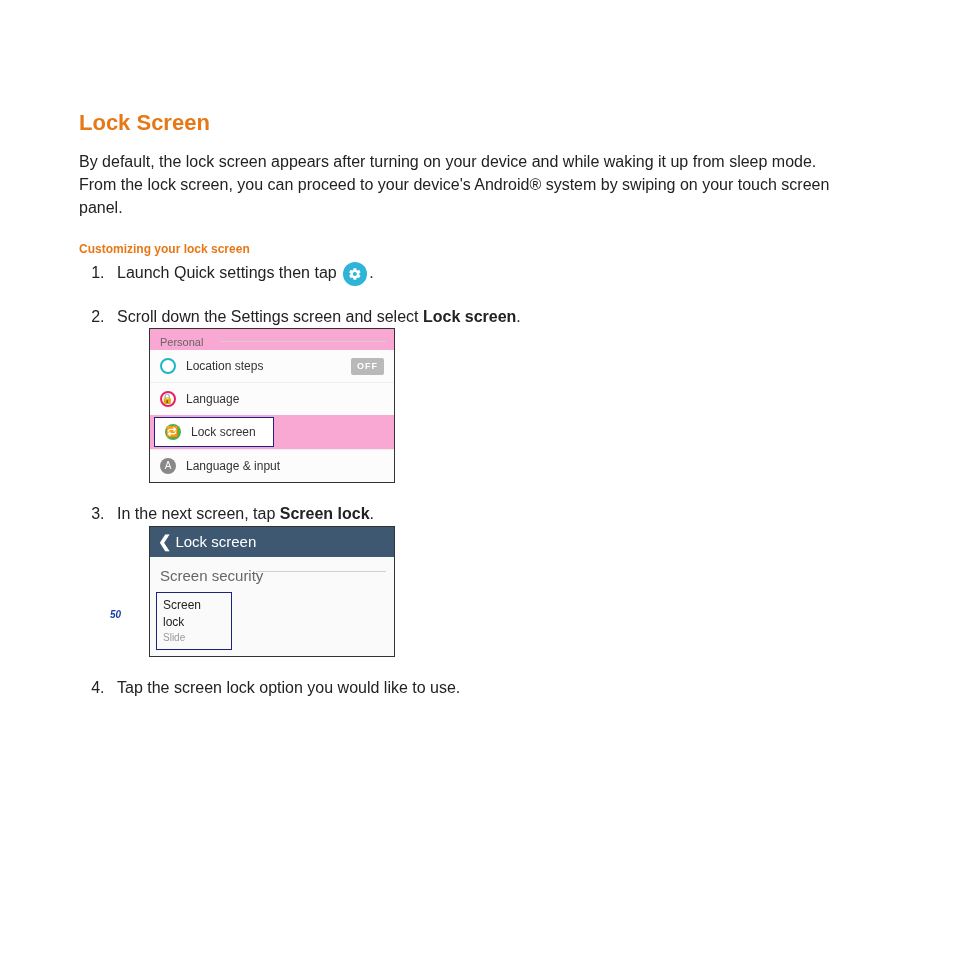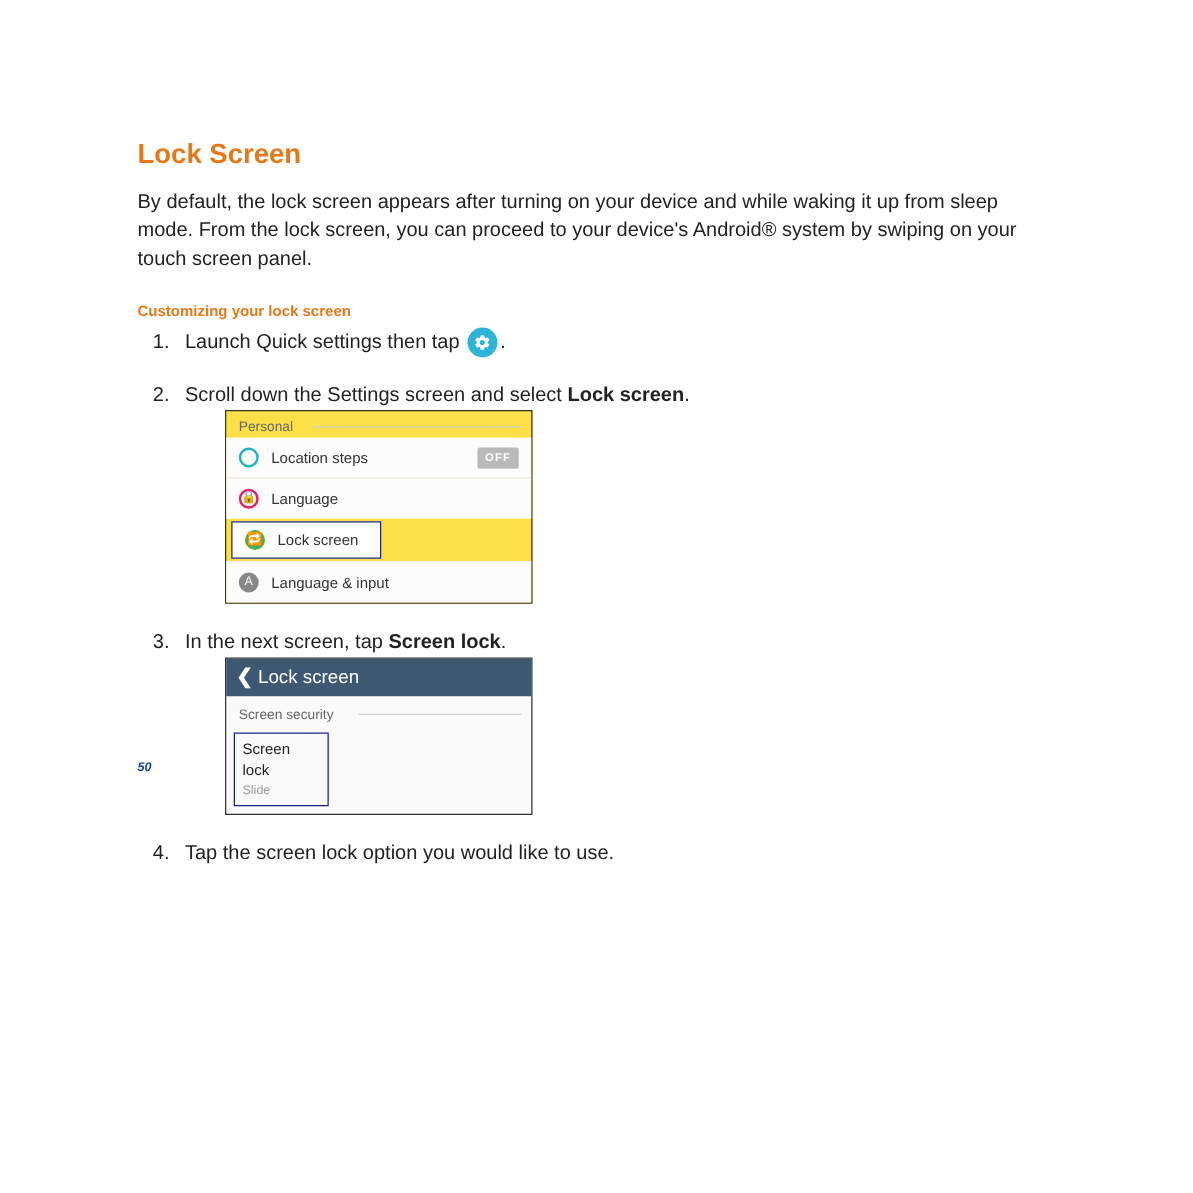--- a/index.html
+++ b/index.html
@@ -1,44 +1,44 @@
 <!DOCTYPE html>
 <html><head>
 <meta charset="utf-8">
 <style>
   html,body{margin:0;padding:0;background:#fff;font-family:"Segoe UI",Arial,sans-serif;color:#222}
-  .page{width:954px;height:730px;position:relative;box-sizing:border-box;padding:110px 110px 0 110px}
+  .page{width:954px;height:730px;position:relative;box-sizing:border-box;padding:110px 110px 0 79px}
   h1{color:#e67817;font-weight:700;font-size:22px;margin:0 0 8px 0}
   h2{color:#e67817;font-weight:700;font-size:12px;margin:22px 0 6px 0}
   p{font-size:16px;line-height:1.45;margin:14px 0 12px 0;color:#222}
   ol{padding-left:30px;margin:6px 0 0 0}
   ol li{font-size:16px;line-height:1.4;margin:0 0 20px 0;padding-left:8px}
   .bold{font-weight:700}
   .gear-icon{display:inline-flex;align-items:center;justify-content:center;width:24px;height:24px;border-radius:50%;background:#2eb4d6;color:#fff;vertical-align:middle;margin:0 2px}
   .gear-icon svg{width:14px;height:14px}
   
-  .ss{border:1px solid #333;width:244px;background:#fde047;font-family:Arial,Helvetica,sans-serif;font-size:12px;color:#333;margin:0 0 20px 32px}
+  .ss{border:1px solid #333;width:244px;background:#f9a8d4;font-family:Arial,Helvetica,sans-serif;font-size:12px;color:#333;margin:0 0 20px 32px}
   .ss .section-label{position:relative;font-size:11px;color:#666;padding:6px 10px 0 10px}
   .ss .section-label::after{content:"";position:absolute;left:70px;right:8px;top:12px;height:1px;background:#d0d0d0}
   .ss .row{display:flex;align-items:center;height:32px;padding:0 10px;border-top:1px solid #eee;background:#fcfcfc}
   .ss .row.first{border-top:none}
   .ss .row .ic{width:16px;height:16px;border-radius:50%;margin-right:10px;display:inline-flex;align-items:center;justify-content:center;font-size:10px;color:#fff;flex-shrink:0}
   .ss .row .lbl{flex:1}
   .ss .row .toggle{background:#b9b9b9;color:#fff;font-size:9px;font-weight:700;padding:2px 6px;border-radius:2px;letter-spacing:1px}
   .ss .row.hl{border:1.5px solid #1a237e;margin:2px 4px;height:28px;width:98px;background:#fff}
   
   .ic-loc{border:2px solid #1fb6c4;background:#fff;color:#1fb6c4;box-sizing:border-box}
   .ic-sec{border:2px solid #e91e63;background:#fff;color:#e91e63;box-sizing:border-box}
   .ic-lock{background:#4caf50}
   .ic-lang{background:#888}
   
   .ss2{border:1px solid #333;width:244px;background:#fafafa;font-family:Arial,Helvetica,sans-serif;margin:0 0 20px 32px}
   .ss2 .hdr{background:#3e5871;color:#fff;height:30px;display:flex;align-items:center;padding:0 8px;font-size:15px}
   .ss2 .hdr .chev{font-size:16px;font-weight:700;margin-right:4px}
-  .ss2 .sect{position:relative;font-size:11px;color:#666;padding:8px 10px 4px 10px}
+  .ss2 .sect{position:relative;font-size:15px;color:#666;padding:8px 10px 4px 10px}
   .ss2 .sect::after{content:"";position:absolute;left:106px;right:8px;top:14px;height:1px;background:#d0d0d0}
   .ss2 .item-hl{border:1.5px solid #1a237e;margin:2px 6px 6px 6px;padding:4px 6px;width:62px}
   .ss2 .item-hl .t1{font-size:12px;color:#222}
   .ss2 .item-hl .t2{font-size:10px;color:#999;margin-top:1px}
   .pagenum{position:absolute;left:110px;bottom:110px;color:#1441a3;font-weight:700;font-style:italic;font-size:10px}
 </style>
 </head>
 <body>
 
 <div class="page">

